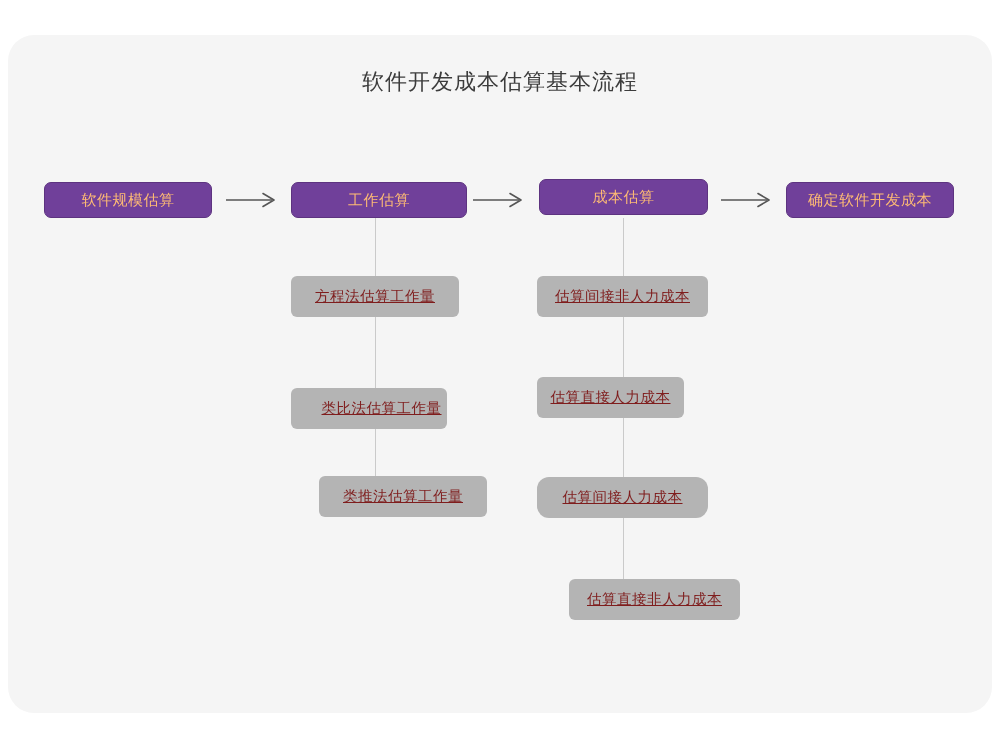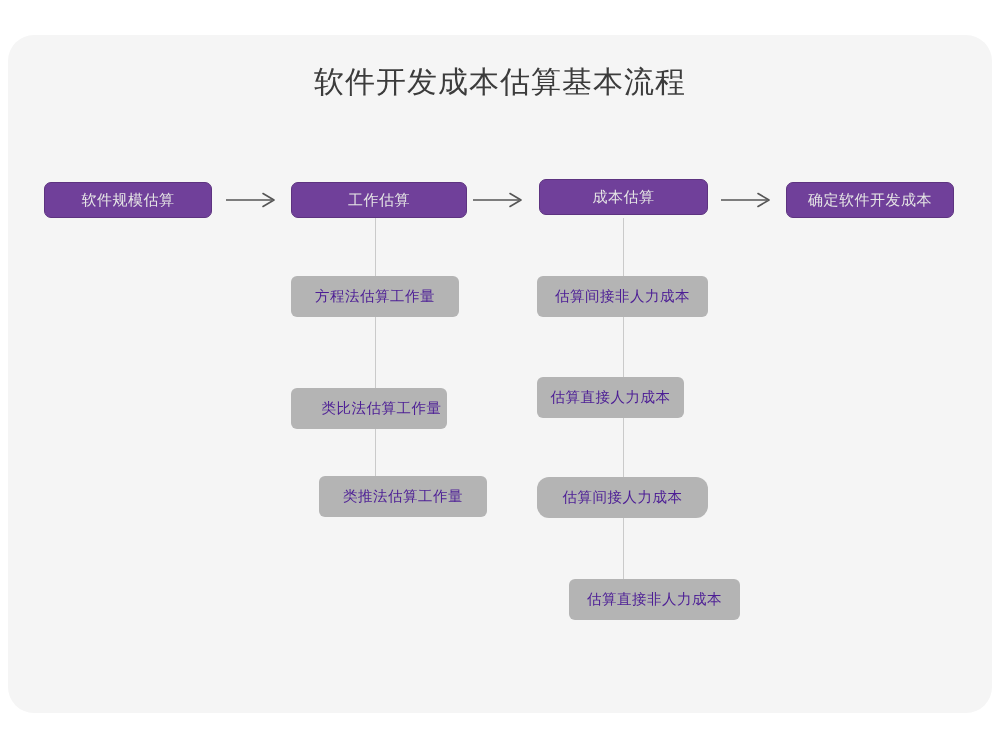--- a/index.html
+++ b/index.html
@@ -24,58 +24,59 @@
     background: #f5f5f5;
     border-radius: 26px;
   }
 
   #diagram-title {
     position: absolute;
     left: 0;
     top: 62px;
     width: 1000px;
     text-align: center;
-    font-size: 30px;
+    font-size: 22px;
     line-height: 40px;
     font-weight: 400;
     color: #3c3c3c;
     letter-spacing: 1px;
     white-space: nowrap;
   }
 
   
   .node {
     position: absolute;
     box-sizing: border-box;
     display: flex;
     align-items: center;
     justify-content: center;
     text-align: center;
     border-radius: 7px;
-    color: #e5e5e5;
+    color: #fdba74;
     white-space: nowrap;
     user-select: none;
   }
 
   .node.primary {
     background: #70409a;
     border: 1px solid #5d3380;
     font-size: 15px;
     letter-spacing: 0.5px;
     height: 36px;
   }
 
   .node.secondary {
     background: #b4b4b4;
     border: none;
     font-size: 14.5px;
     letter-spacing: 0.5px;
     height: 41px;
     border-radius: 6px;
-    color: #4c1d95;
+    color: #7f1d1d;
+    text-decoration: underline;
   }
 
   
   #node-scale        { left: 44px;  top: 182px; width: 168px; }
   #node-effort       { left: 291px; top: 182px; width: 176px; }
   #node-cost         { left: 539px; top: 179px; width: 169px; }
   #node-final        { left: 786px; top: 182px; width: 168px; }
 
   
   .arrow {

